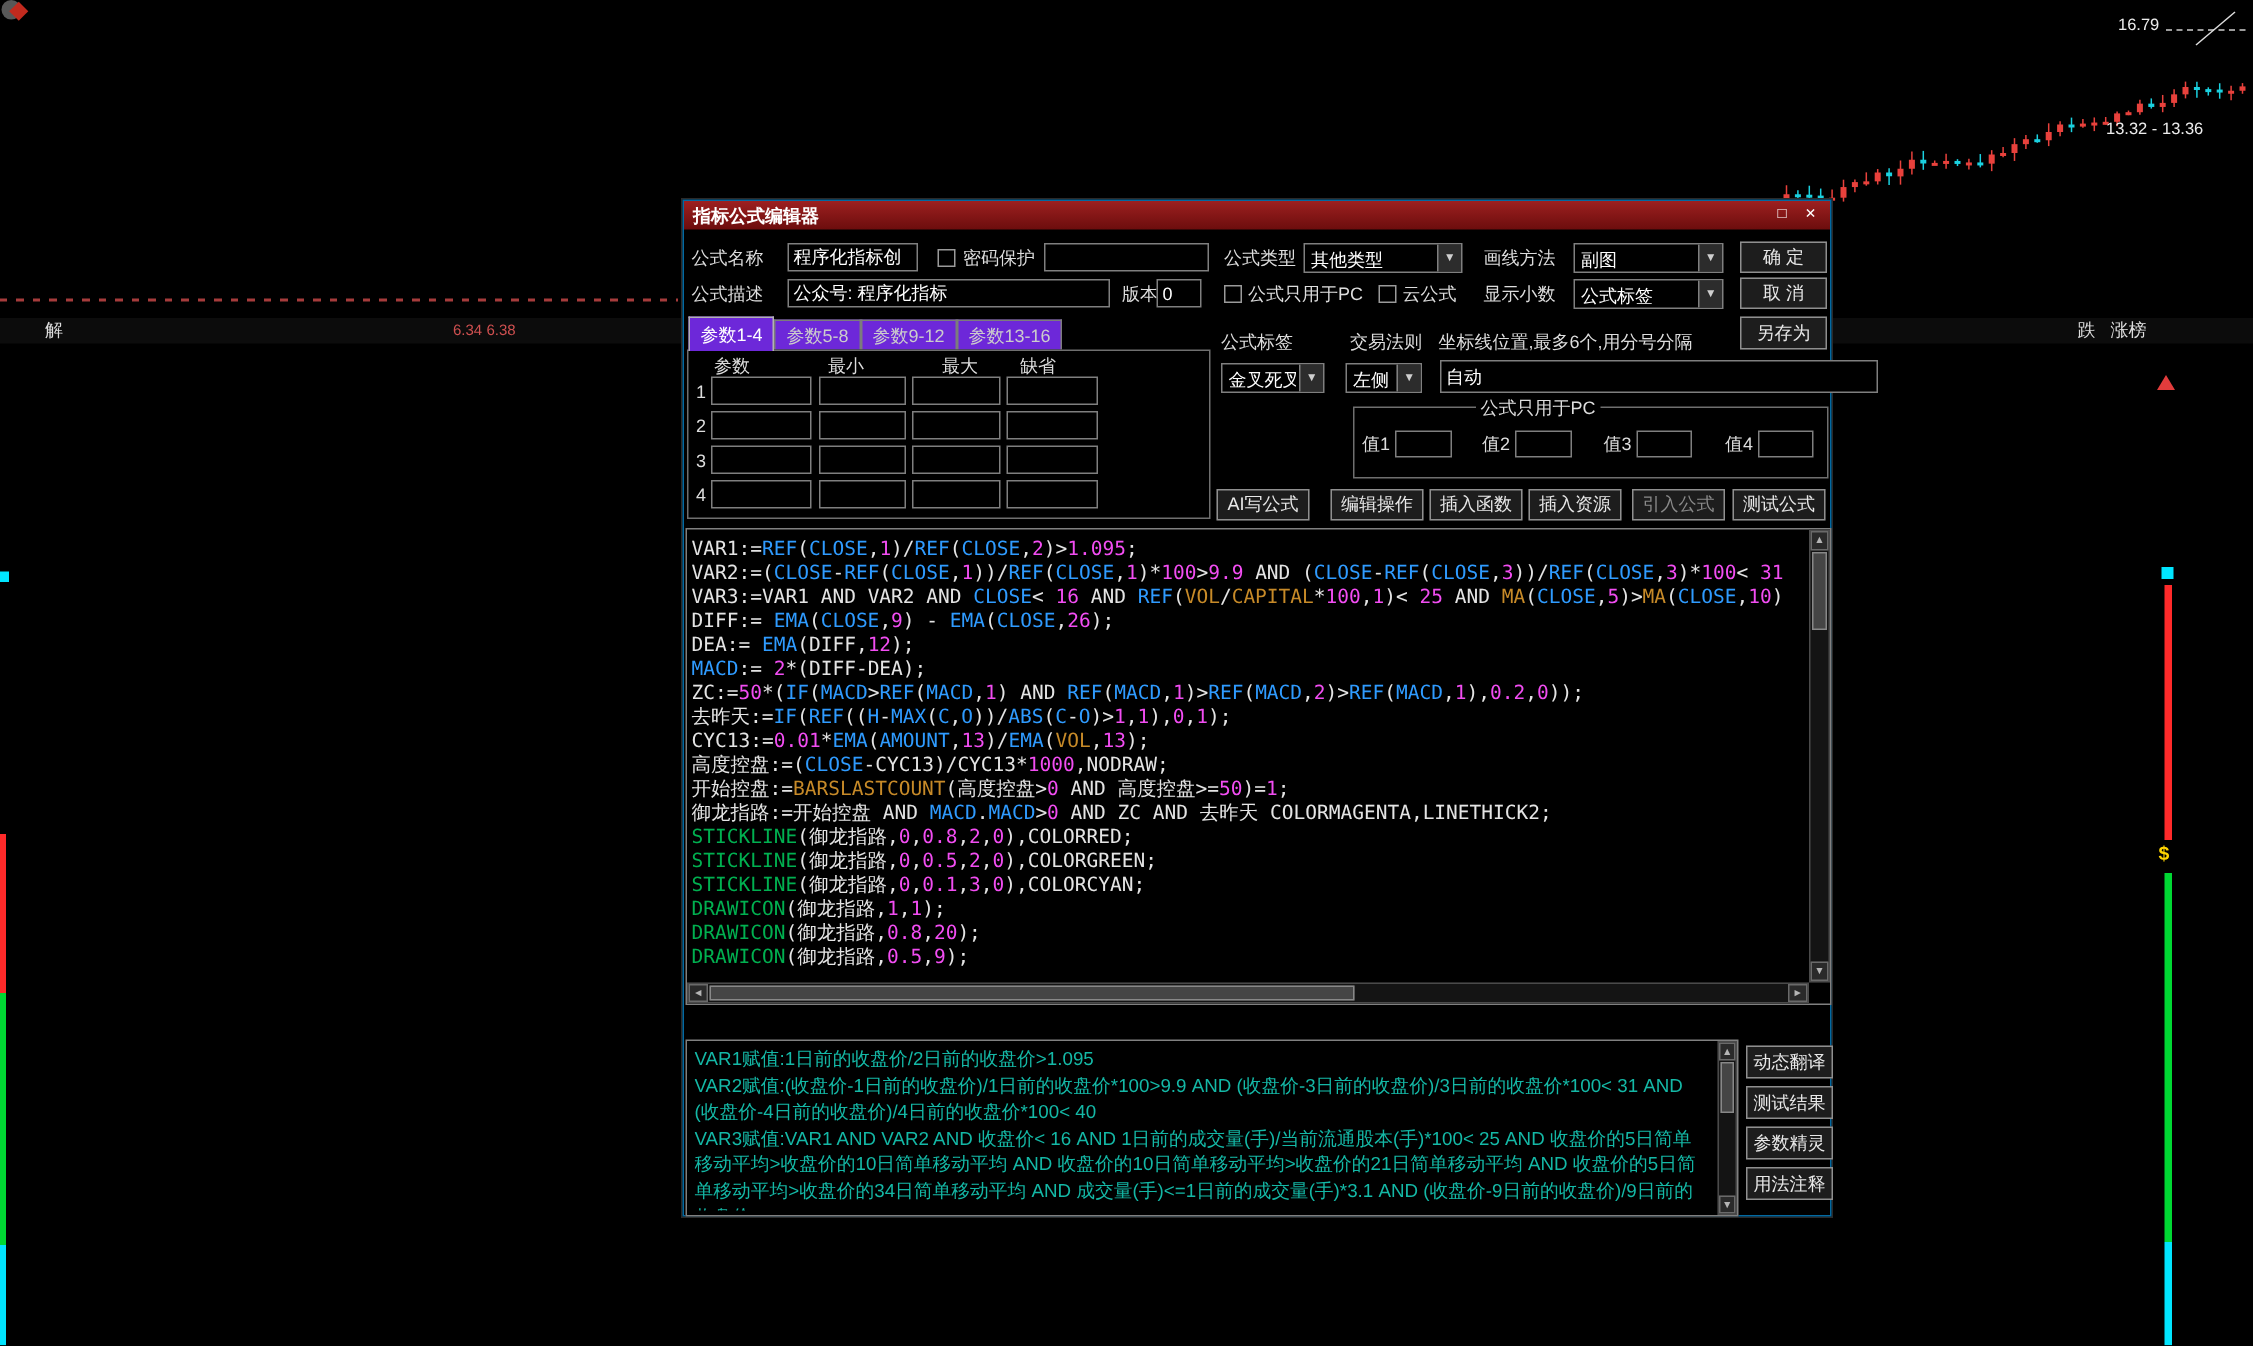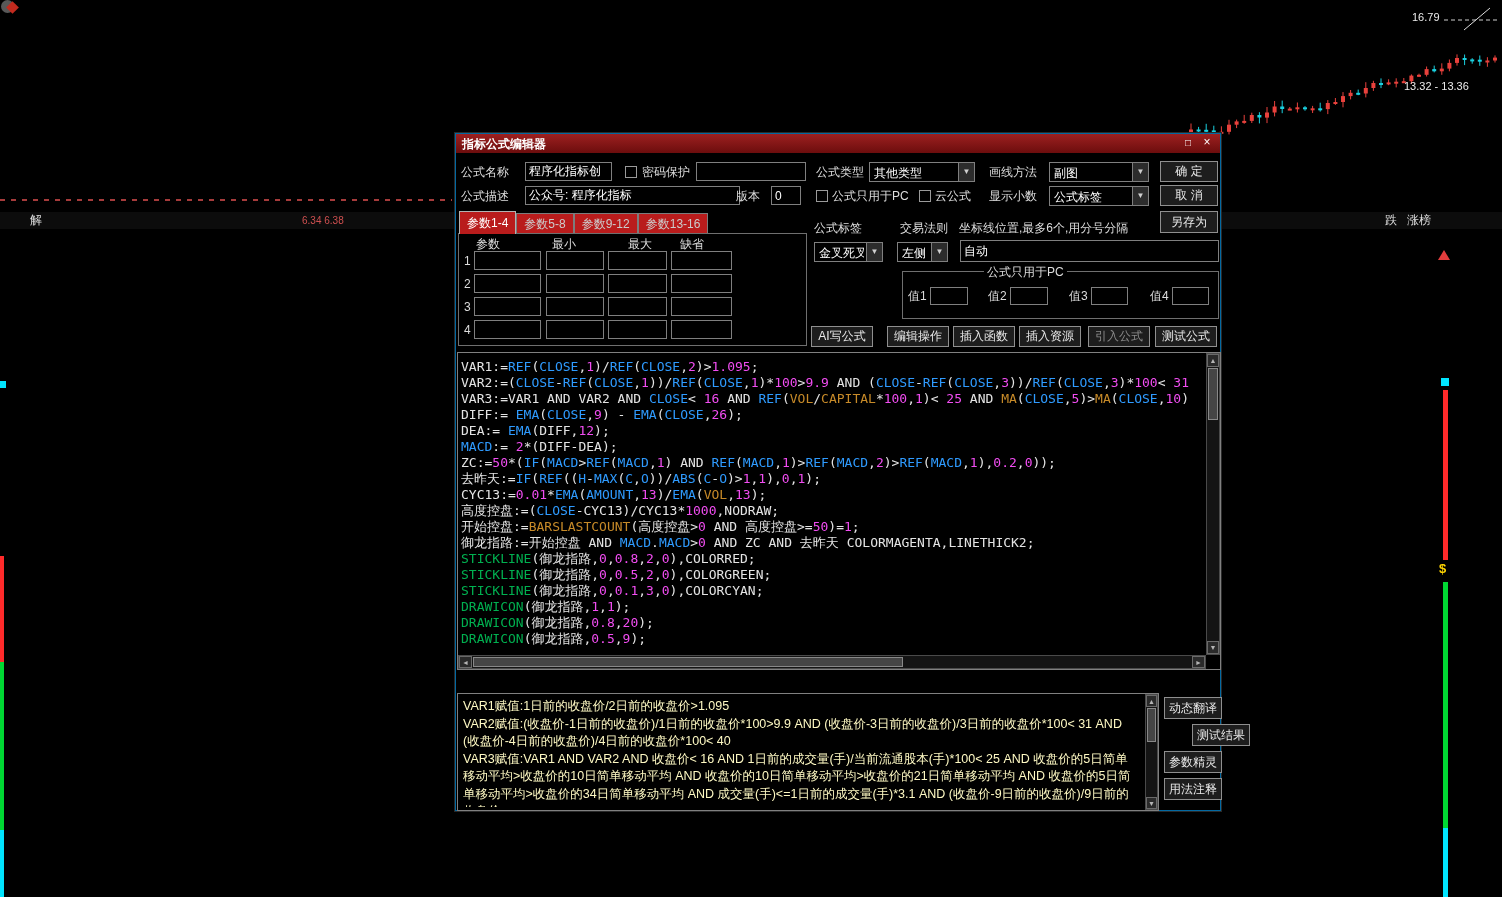--- a/index.html
+++ b/index.html
@@ -10,33 +10,33 @@
   .lbl{position:absolute;color:#ddd;font-size:12px;line-height:18px;white-space:nowrap}
   .inp{position:absolute;background:#000;border:1px solid #7f7f7f;color:#fff;font-size:12px;padding:0 3px;height:19px;font-family:inherit;outline:none}
   .btn{position:absolute;background:#1d1d1d;border:1px solid #8f8f8f;color:#e8e8e8;font-size:12px;text-align:center;cursor:default;height:21px;line-height:19px;white-space:nowrap}
   .btn.disabled{color:#8a8a8a}
   .dd{position:absolute;height:20px;background:#000;border:1px solid #7f7f7f;color:#fff;font-size:12px}
   .dd .txt{position:absolute;left:4px;top:2px;right:18px;overflow:hidden;white-space:nowrap}
   .dd .arr{position:absolute;right:0;top:0;bottom:0;width:16px;background:#2c2c2c;border-left:1px solid #7f7f7f;color:#cfcfcf;font-size:8px;text-align:center;line-height:18px}
   .cbx{position:absolute;width:12px;height:12px;background:#000;border:1px solid #9a9a9a}
   .group{position:absolute;border:1px solid #6f6f6f;background:#000}
   .tabs{position:absolute;display:flex;align-items:flex-end;height:23px}
-  .tab{height:21px;line-height:20px;padding:0 7px;border:1px solid #7c7c7c;border-bottom:none;color:#ccc;font-size:12px;background:#b91c1c;white-space:nowrap}
+  .tab{height:21px;line-height:20px;padding:0 7px;border:1px solid #7c7c7c;border-bottom:none;color:#ccc;font-size:12px;background:#6d28d9;white-space:nowrap}
   .tab.active{height:23px;line-height:22px;border-color:#b2b2b2;color:#fff;position:relative;z-index:3}
   .dialog{position:absolute;background:#000;border:1px solid #0369a1;box-shadow:0 0 0 1px #2a2a2a;z-index:10}
   .titlebar{position:absolute;left:0;top:0;right:0;height:19px;background:linear-gradient(#9d2020,#6c0d0d);color:#fff;font-size:12px}
   .titlebar .t{position:absolute;left:6px;top:2px;font-weight:bold}
   .tbtn{position:absolute;top:2px;width:16px;height:14px;color:#fff;font-size:10px;line-height:13px;text-align:center}
   .code-lines{position:absolute;left:3px;top:6px;right:16px;bottom:16px;overflow:hidden;font-family:"DejaVu Sans Mono","Liberation Mono",monospace;font-size:13px;line-height:16px;white-space:pre}
   .code-line{height:16px}
   .tk-b{color:#2f9bff}.tk-n{color:#f24df2}.tk-g{color:#00b050}.tk-y{color:#c78a28}.tk-w{color:#e4e4e4}
   .sb{position:absolute;background:#141414;border:1px solid #4a4a4a}
   .sb .arrow{position:absolute;background:#2a2a2a;border:1px solid #6a6a6a;color:#b5b5b5;font-size:7px;text-align:center;line-height:12px}
   .sb .thumb{position:absolute;background:#454545;border:1px solid #888}
-  .desc-text{position:absolute;left:5px;top:4px;right:18px;bottom:3px;color:#fef9c3;font-size:12.5px;line-height:17.5px;overflow:hidden;word-break:break-all}
+  .desc-text{position:absolute;left:5px;top:4px;right:18px;bottom:3px;color:#14b8a6;font-size:12.5px;line-height:17.5px;overflow:hidden;word-break:break-all}
   .desc-text div{margin:0}
 </style>
 </head>
 <body>
 
 <div class="screen">
 
   <div class="abs" style="left:1px;top:0;width:20px;height:16px">
     <div style="position:absolute;left:0;top:0;width:13px;height:13px;border-radius:50%;background:#585858"></div>
     <div style="position:absolute;left:7px;top:3px;width:9px;height:9px;background:#c22a1e;transform:rotate(45deg)"></div>
@@ -176,21 +176,21 @@
     </div>
     <span class="lbl" style="left:533px;top:28px;line-height:21px">画线方法</span>
     <div class="dd" style="left:593px;top:28px;width:100px">
       <span class="txt">副图</span>
       <span class="arr">▼</span>
     </div>
     <div class="btn" style="left:704px;top:27px;width:58px">确 定</div>
 
     <span class="lbl" style="left:5px;top:52px;line-height:21px">公式描述</span>
     <input class="inp" style="left: 69px; top: 52px; width: 215px;" value="公众号: 程序化指标">
-    <span class="lbl" style="left:280px;top:52px;line-height:21px">版本</span>
+    <span class="lbl" style="left:292px;top:52px;line-height:21px">版本</span>
     <input class="inp" style="left: 315px; top: 52px; width: 30px;" value="0">
     <span class="cbx" style="left:360px;top:56px"></span>
     <span class="lbl" style="left:376px;top:52px;line-height:21px">公式只用于PC</span>
     <span class="cbx" style="left:463px;top:56px"></span>
     <span class="lbl" style="left:479px;top:52px;line-height:21px">云公式</span>
     <span class="lbl" style="left:533px;top:52px;line-height:21px">显示小数</span>
     <div class="dd" style="left:593px;top:52px;width:100px">
       <span class="txt">公式标签</span>
       <span class="arr">▼</span>
     </div>
@@ -239,21 +239,21 @@
     <input class="inp" style="left: 215px; top: 186px; width: 61px;">
 
     <div class="dd" style="left:358px;top:108px;width:69px">
       <span class="txt">金叉死叉</span>
       <span class="arr">▼</span>
     </div>
     <div class="dd" style="left:441px;top:108px;width:51px">
       <span class="txt">左侧</span>
       <span class="arr">▼</span>
     </div>
-    <input class="inp" style="left: 504px; top: 106px; width: 259px; height: 22px;" value="自动">
+    <input class="inp" style="left: 504px; top: 106px; width: 292px; height: 22px;" value="自动">
 
     <div class="group" style="left:446px;top:137px;width:317px;height:48px"></div>
     <span class="lbl" style="left:528px;top:129px;background:#000;padding:0 3px;z-index:2">公式只用于PC</span>
     <span class="lbl" style="left:452px;top:153px">值1</span>
     <input class="inp" style="left: 474px; top: 153px; width: 38px; height: 18px;">
     <span class="lbl" style="left:532px;top:153px">值2</span>
     <input class="inp" style="left: 554px; top: 153px; width: 38px; height: 18px;">
     <span class="lbl" style="left:613px;top:153px">值3</span>
     <input class="inp" style="left: 635px; top: 153px; width: 37px; height: 18px;">
     <span class="lbl" style="left:694px;top:153px">值4</span>
@@ -287,18 +287,18 @@
         <div>VAR3赋值:VAR1 AND VAR2 AND 收盘价&lt; 16 AND 1日前的成交量(手)/当前流通股本(手)*100&lt; 25 AND 收盘价的5日简单移动平均&gt;收盘价的10日简单移动平均 AND 收盘价的10日简单移动平均&gt;收盘价的21日简单移动平均 AND 收盘价的5日简单移动平均&gt;收盘价的34日简单移动平均 AND 成交量(手)&lt;=1日前的成交量(手)*3.1 AND (收盘价-9日前的收盘价)/9日前的收盘价</div>
       </div>
       <div class="sb" style="right:0;top:0;width:13px;bottom:0">
         <div class="arrow" style="top:0;left:0;right:0;height:12px">▲</div>
         <div class="thumb" style="top:13px;left:1px;right:1px;height:34px"></div>
         <div class="arrow" style="bottom:0;left:0;right:0;height:12px">▼</div>
       </div>
     </div>
 
     <div class="btn" style="left:708px;top:563px;width:58px;height:22px;line-height:20px">动态翻译</div>
-    <div class="btn" style="left:736px;top:590px;width:58px;height:22px;line-height:20px">测试结果</div>
+    <div class="btn" style="left:708px;top:590px;width:58px;height:22px;line-height:20px">测试结果</div>
     <div class="btn" style="left:708px;top:617px;width:58px;height:22px;line-height:20px">参数精灵</div>
     <div class="btn" style="left:708px;top:644px;width:58px;height:22px;line-height:20px">用法注释</div>
 
   </div>
 </div>
 
 </body></html>

